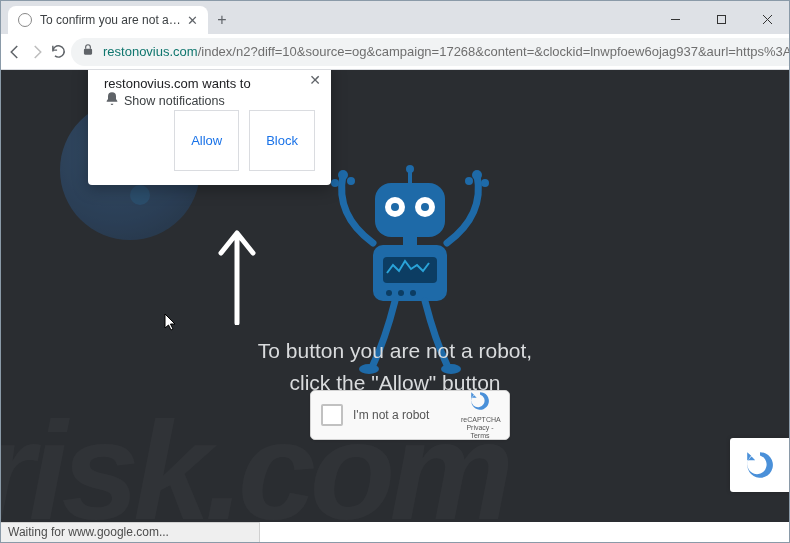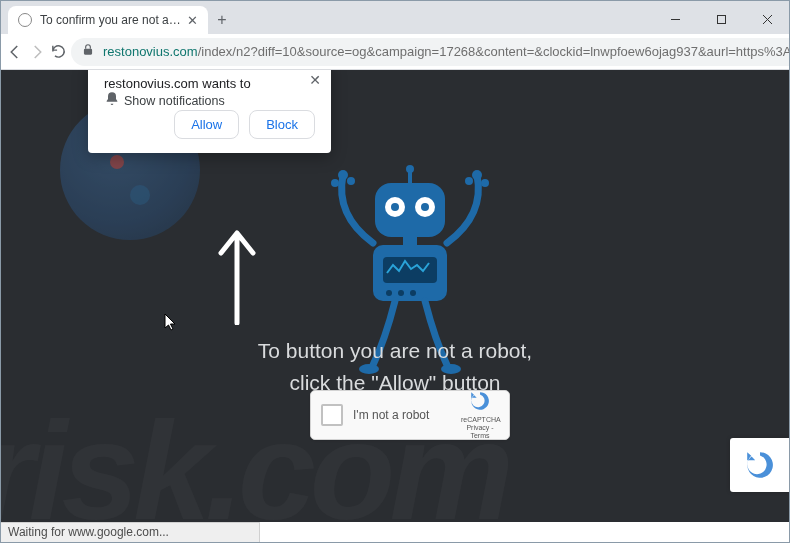--- a/index.html
+++ b/index.html
@@ -61,21 +61,21 @@
   .rc-badge { position: absolute; right: 0; bottom: 30px; width: 60px; height: 54px; background: #fff; border-radius: 3px 0 0 3px; box-shadow: 0 0 4px rgba(0,0,0,.2); display: flex; align-items: center; justify-content: center; }
   .rc-badge svg { width: 32px; height: 32px; }
 
   
   .perm { position: absolute; left: 88px; top: -8px; width: 243px; background: #fff; border-radius: 4px; box-shadow: 0 4px 16px rgba(0,0,0,.3); padding: 14px 16px 14px 16px; z-index: 10;}
   .perm .caret { position: absolute; top: -6px; left: 20px; width: 12px; height: 12px; background: #fff; transform: rotate(45deg); }
   .perm-title { font-size: 13px; color: #202124; }
   .perm-close { position: absolute; right: 10px; top: 10px; color: #5f6368; font-size: 14px; cursor: pointer; }
   .perm-row { display: flex; align-items: center; gap: 4px; font-size: 12.5px; color: #3c4043; }
   .perm-actions { display: flex; justify-content: flex-end; gap: 10px; }
-  .perm-btn { border: 1px solid #dadce0; background: #fff; color: #1a73e8; font-size: 13px; padding: 6px 16px; border-radius: 8px; cursor: pointer; }
+  .perm-btn { border: 1px solid #dadce0; background: #fff; color: #1a73e8; font-size: 13px; padding: 22px 16px; border-radius: 0; cursor: pointer; }
 
   
   .cursor { position: absolute; left: 164px; top: 243px; pointer-events: none; z-index: 20;}
 
   
   .statusbar { position: absolute; left: 0; bottom: 0; height: 21px; background: #efefef; border-top: 1px solid #d0d0d0; font-size: 12px; color: #4d4d4d; padding: 2px 8px; width: 260px; border-right: 1px solid #d0d0d0; margin-top: 32px;}
 
   .frame { position: absolute; inset: 0; border: 1px solid #8a9aa8; pointer-events: none;}
 </style>
 </head>

